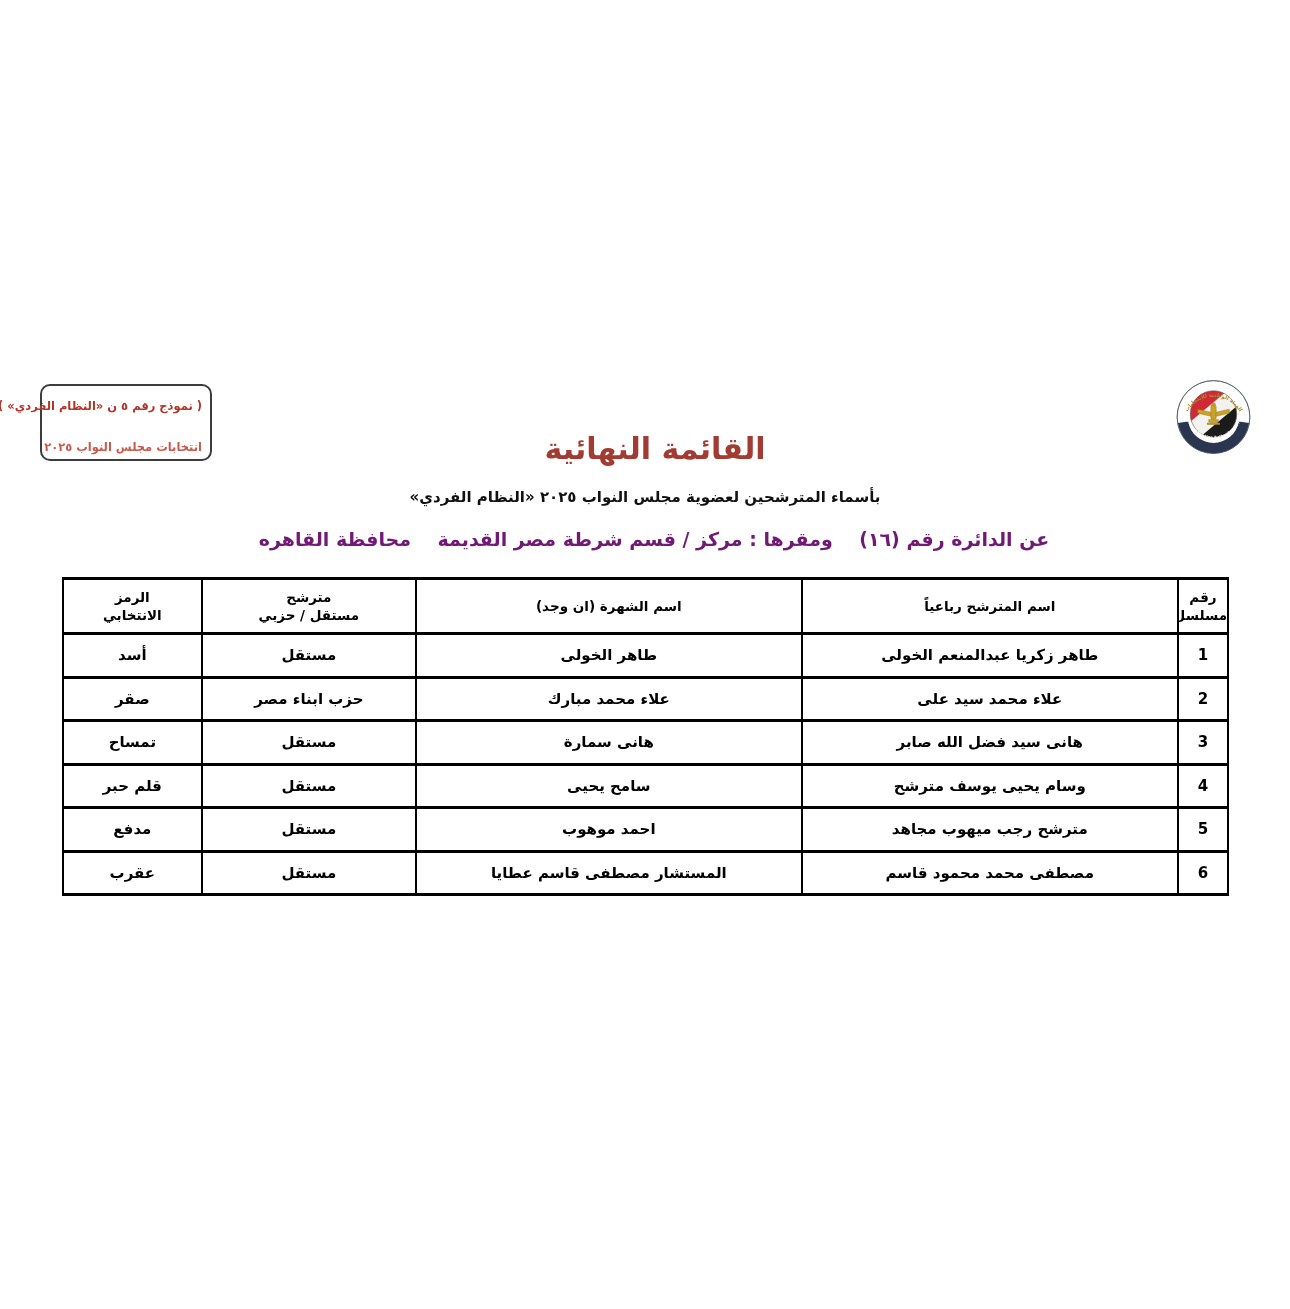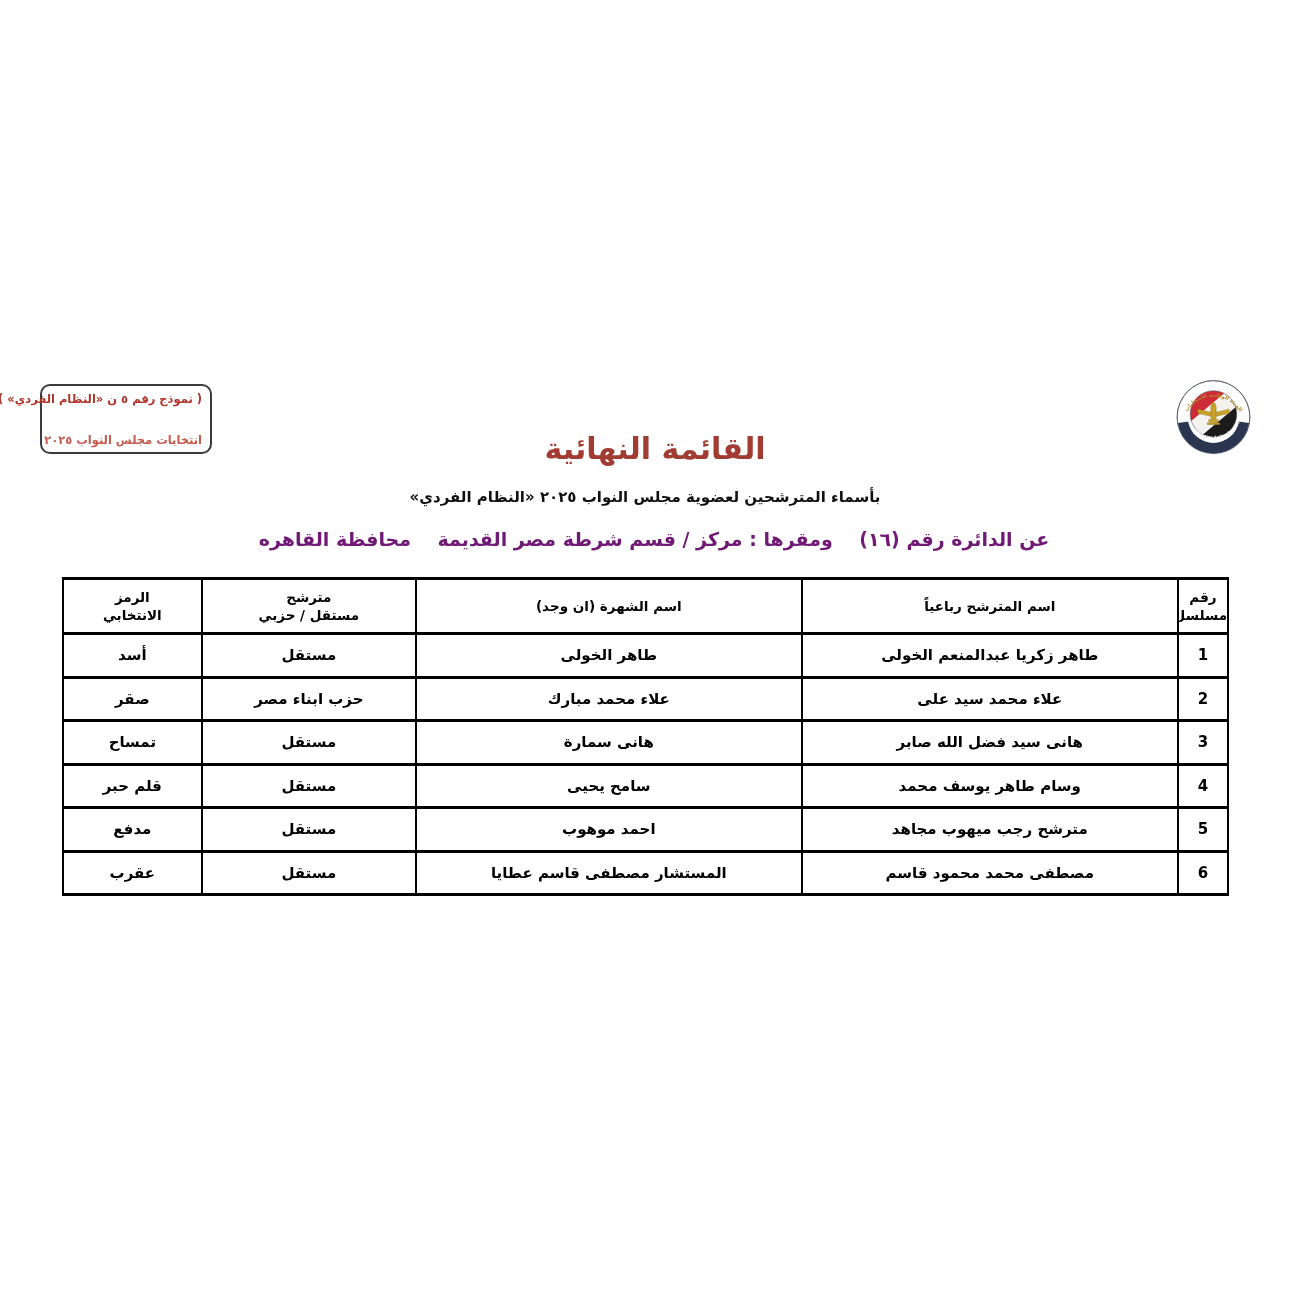--- a/index.html
+++ b/index.html
@@ -17,21 +17,21 @@
 
   
   .stamp-box {
     position: absolute;
     left: 40px;
     top: 384px;
     width: 172px;
     min-height: 56px;
     border: 2px solid #3c3c3c;
     border-radius: 10px;
-    padding: 6px 8px 5px;
+    padding: 13px 8px 5px;
     display: flex;
     flex-direction: column;
     justify-content: center;
     gap: 3px;
     text-align: center;
     direction: rtl;
     background: #fff;
   }
   .stamp-line1 {
     color: #b0342a;
@@ -227,21 +227,21 @@
       </tr>
       <tr>
         <td class="serial-cell">3</td>
         <td>هانى سيد فضل الله صابر</td>
         <td>هانى سمارة</td>
         <td>مستقل</td>
         <td>تمساح</td>
       </tr>
       <tr>
         <td class="serial-cell">4</td>
-        <td>وسام طاهر يوسف محمد</td>
+        <td>وسام يحيى يوسف مترشح</td>
         <td>سامح يحيى</td>
         <td>مستقل</td>
         <td>قلم حبر</td>
       </tr>
       <tr>
         <td class="serial-cell">5</td>
         <td>مترشح رجب ميهوب مجاهد</td>
         <td>احمد موهوب</td>
         <td>مستقل</td>
         <td>مدفع</td>

